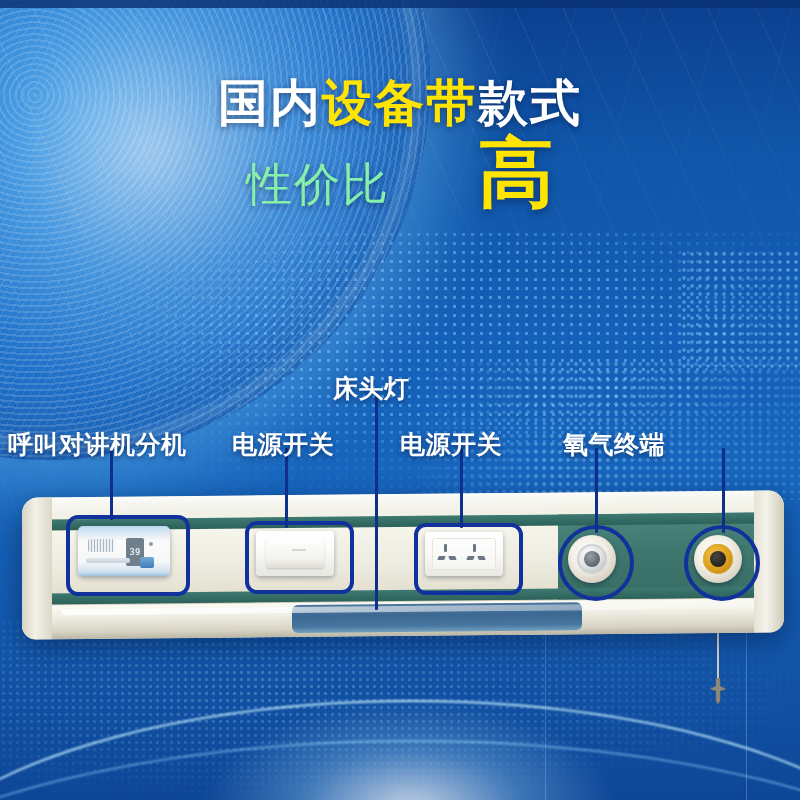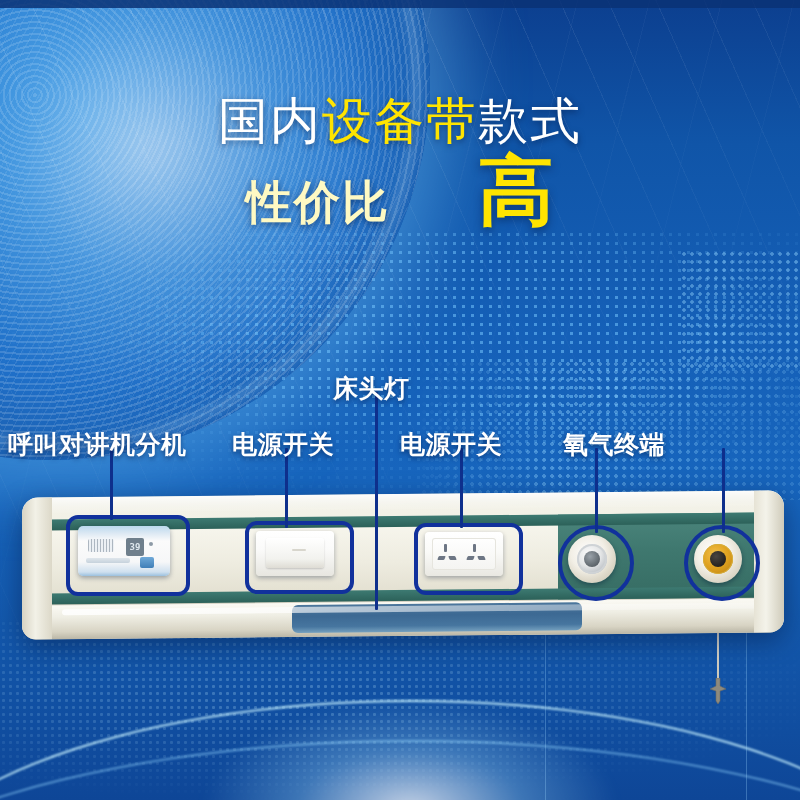--- a/index.html
+++ b/index.html
@@ -60,26 +60,26 @@
   .arc{position:absolute;border-radius:50%;border:2px solid rgba(185,235,255,.85);filter:blur(1.2px);}
   .arc.a1{left:-120px;top:700px;width:1060px;height:420px;border-color:rgba(200,242,255,.9);}
   .arc.a2{left:-220px;top:740px;width:1260px;height:460px;border-color:rgba(150,215,255,.55);}
   .bottom-glow{position:absolute;left:200px;top:700px;width:420px;height:180px;
     background:radial-gradient(ellipse at 50% 60%, rgba(255,255,255,.75) 0%, rgba(170,228,255,.30) 38%, rgba(140,210,255,0) 70%);
     filter:blur(6px);}
   .vline{position:absolute;top:620px;width:1px;height:180px;background:rgba(160,215,255,.30);}
 
   
   .headline{position:absolute;left:0;top:78px;width:800px;text-align:center;z-index:20;}
-  .hl-line1{font-size:50px;font-weight:normal;letter-spacing:2px;line-height:1;
-    white-space:nowrap;text-shadow:0 2px 6px rgba(0,20,60,.55);margin-top:18px;}
+  .hl-line1{font-size:50px;font-weight:bold;letter-spacing:2px;line-height:1;
+    white-space:nowrap;text-shadow:0 2px 6px rgba(0,20,60,.55);}
   .hl-white{color:#ffffff;}
   .hl-yellow{color:#ffe400;}
   .hl-line2{margin-top:26px;display:flex;align-items:center;justify-content:center;gap:4px;}
-  .hl-sub{font-size:46px;font-weight:bold;color:#fef9c3;letter-spacing:2px;
+  .hl-sub{font-size:46px;font-weight:normal;color:#86efac;letter-spacing:2px;
     text-shadow:0 2px 6px rgba(0,20,60,.55);}
   .hl-big{font-size:76px;font-weight:bold;color:#ffe400;line-height:.9;margin-left:84px;
     margin-top:-24px;text-shadow:0 3px 8px rgba(0,20,60,.5);}
 
   
   .label{position:absolute;color:#ffffff;font-weight:bold;font-size:25px;white-space:nowrap;
     letter-spacing:.5px;z-index:22;text-shadow:0 2px 5px rgba(0,25,70,.6);margin-top:14px;}
   .pointer{position:absolute;width:3px;background:#0e2f8c;z-index:21;border-radius:1px;}
 
   
@@ -109,21 +109,21 @@
   .rail-hl{position:absolute;left:40px;top:112px;width:700px;height:6px;
     background:linear-gradient(90deg,rgba(255,255,255,.85),rgba(255,255,255,.25));border-radius:4px;}
 
   
   .dev{position:absolute;z-index:16;}
   .intercom{left:78px;top:526px;width:92px;height:50px;border-radius:5px;
     background:linear-gradient(180deg,#bcd9ee 0%,#dfeaf4 16%,#fbfbfb 30%,#f6f7f8 72%,#cfe0ef 92%,#9bc0de 100%);
     box-shadow:0 2px 5px rgba(0,20,50,.35);}
   .ic-grille{position:absolute;left:10px;top:13px;width:26px;height:13px;border-radius:2px;
     background:repeating-linear-gradient(90deg,#9aa6b2 0 1px,#e9eef3 1px 3px);opacity:.8;}
-  .ic-display{position:absolute;left:48px;top:12px;width:18px;height:18px;border-radius:2px;
+  .ic-display{position:absolute;left:48px;top:12px;width:18px;height:28px;border-radius:2px;
     background:#6f7f8c;display:flex;align-items:center;justify-content:center;
     color:#dfe8ee;font-size:9px;font-weight:bold;font-family:"DejaVu Sans Mono","Liberation Mono",monospace;}
   .ic-dot{position:absolute;left:71px;top:16px;width:4px;height:4px;border-radius:50%;background:#8d9aa6;}
   .ic-slot{position:absolute;left:8px;top:32px;width:44px;height:5px;border-radius:2px;
     background:linear-gradient(180deg,#dfe6ec,#c6d2dc);}
   .ic-btn{position:absolute;left:62px;top:31px;width:14px;height:11px;border-radius:2px;
     background:linear-gradient(180deg,#6fa9d8,#3f7fb8);}
 
   .switch{left:256px;top:531px;width:78px;height:45px;border-radius:4px;
     background:linear-gradient(180deg,#ffffff 0%,#fbfbfa 40%,#e7e6e0 100%);

